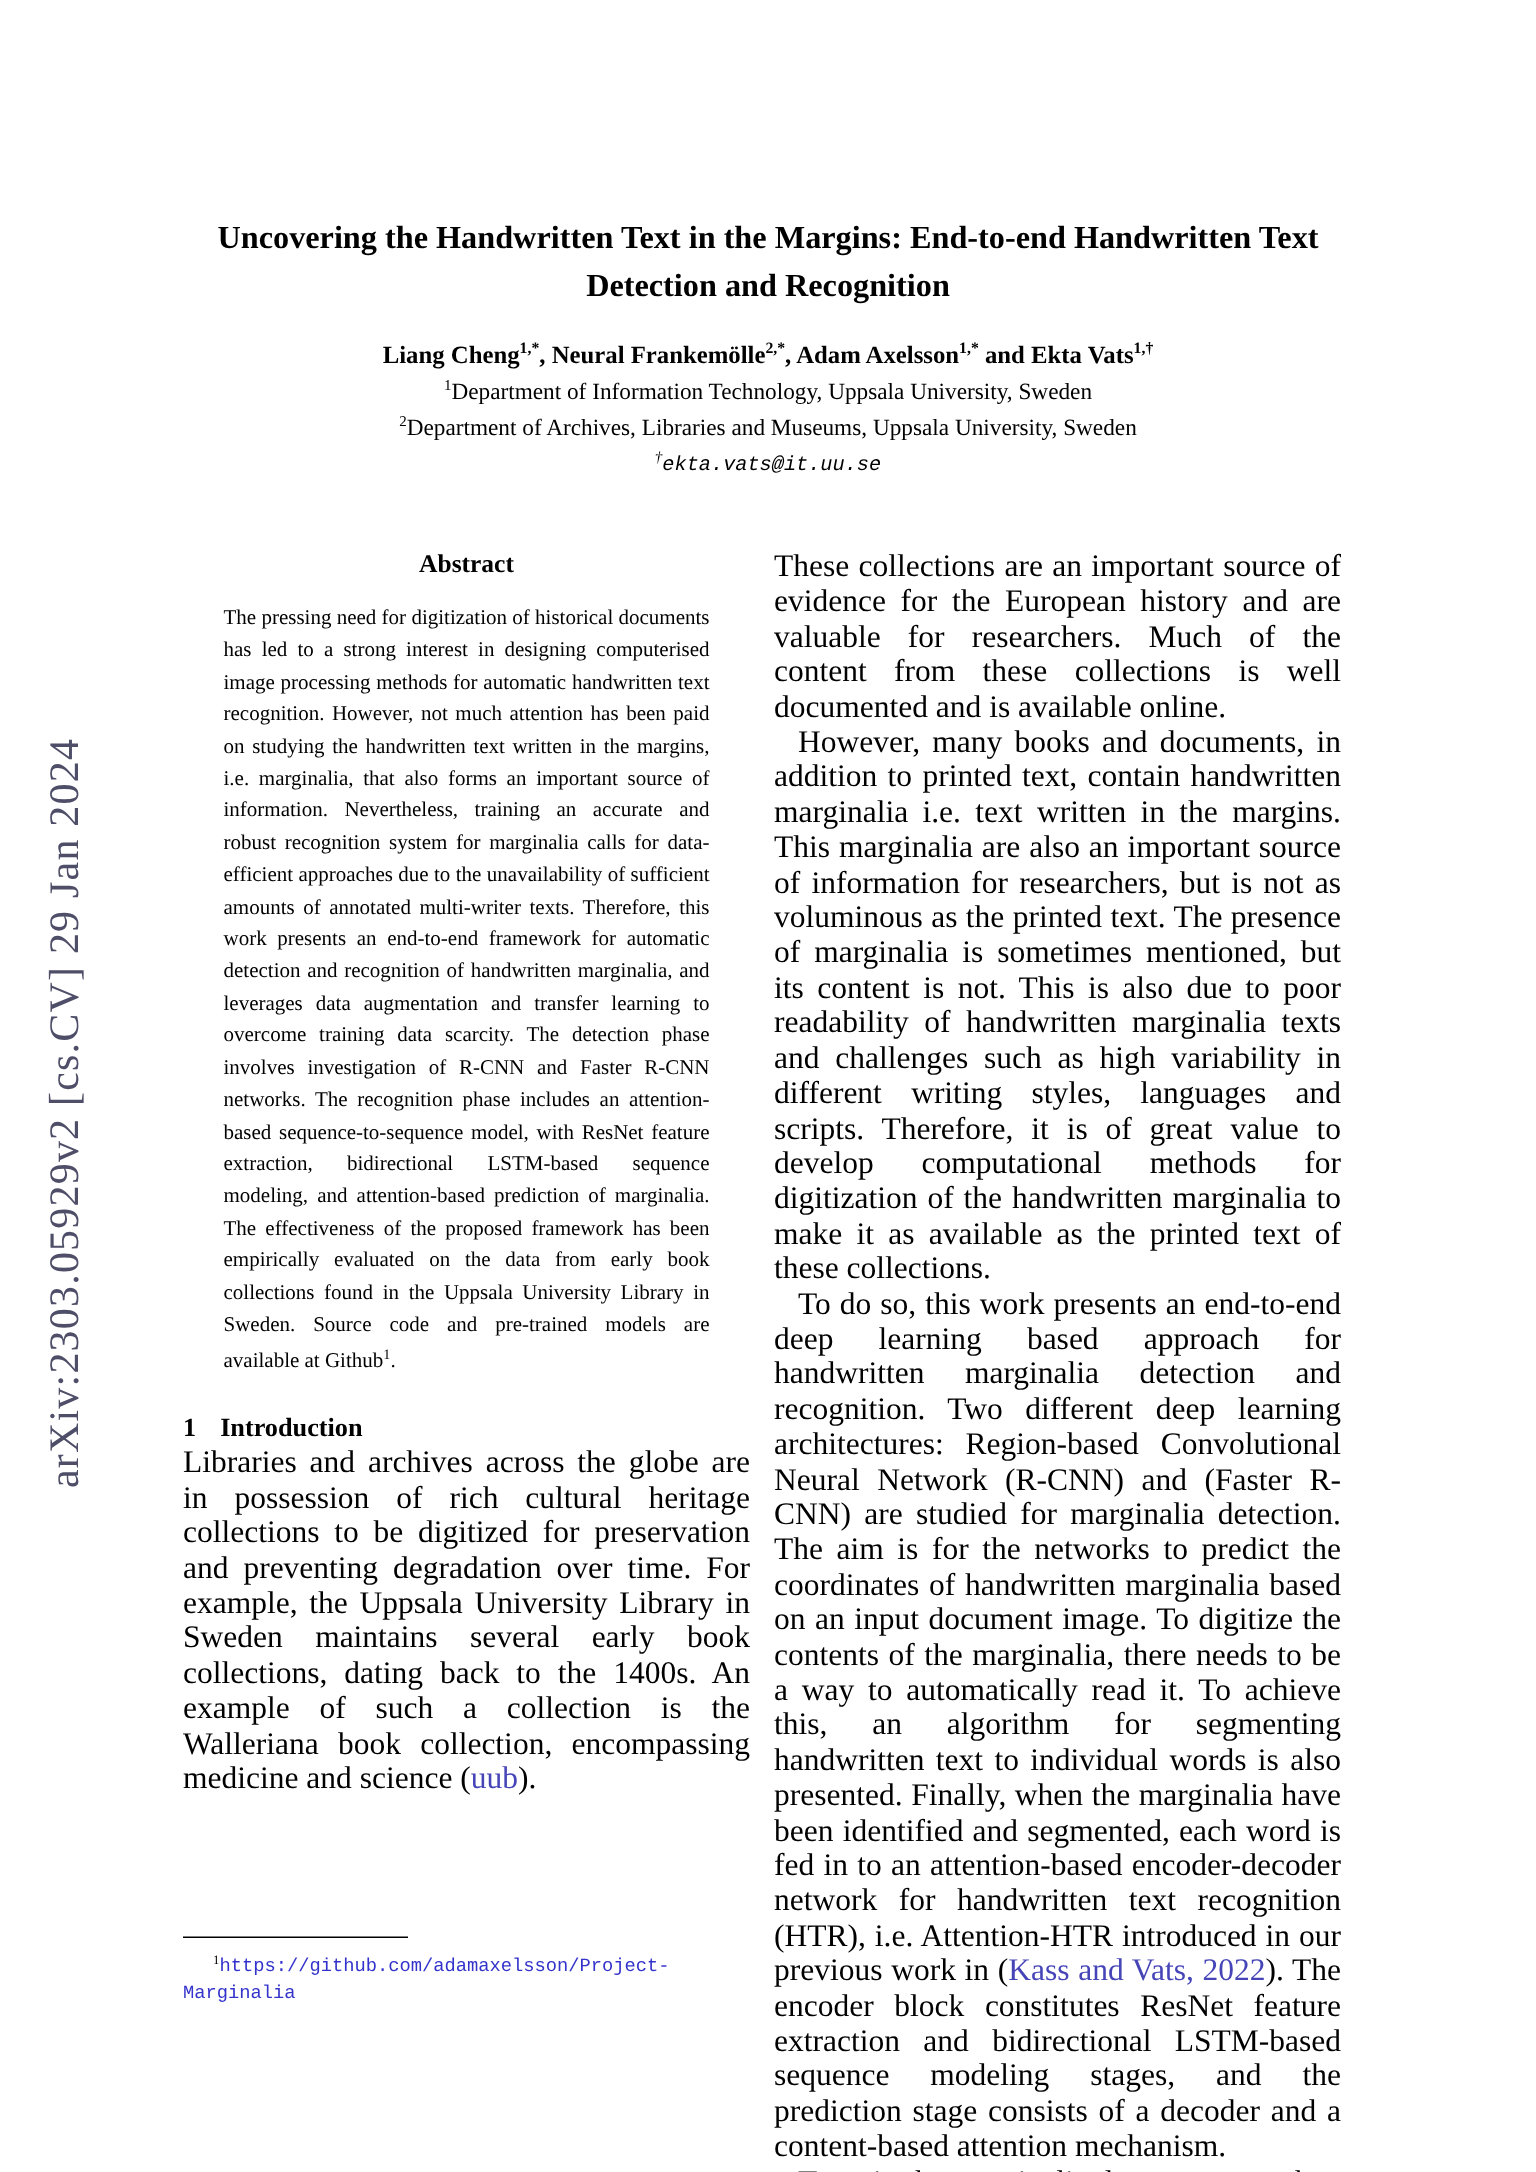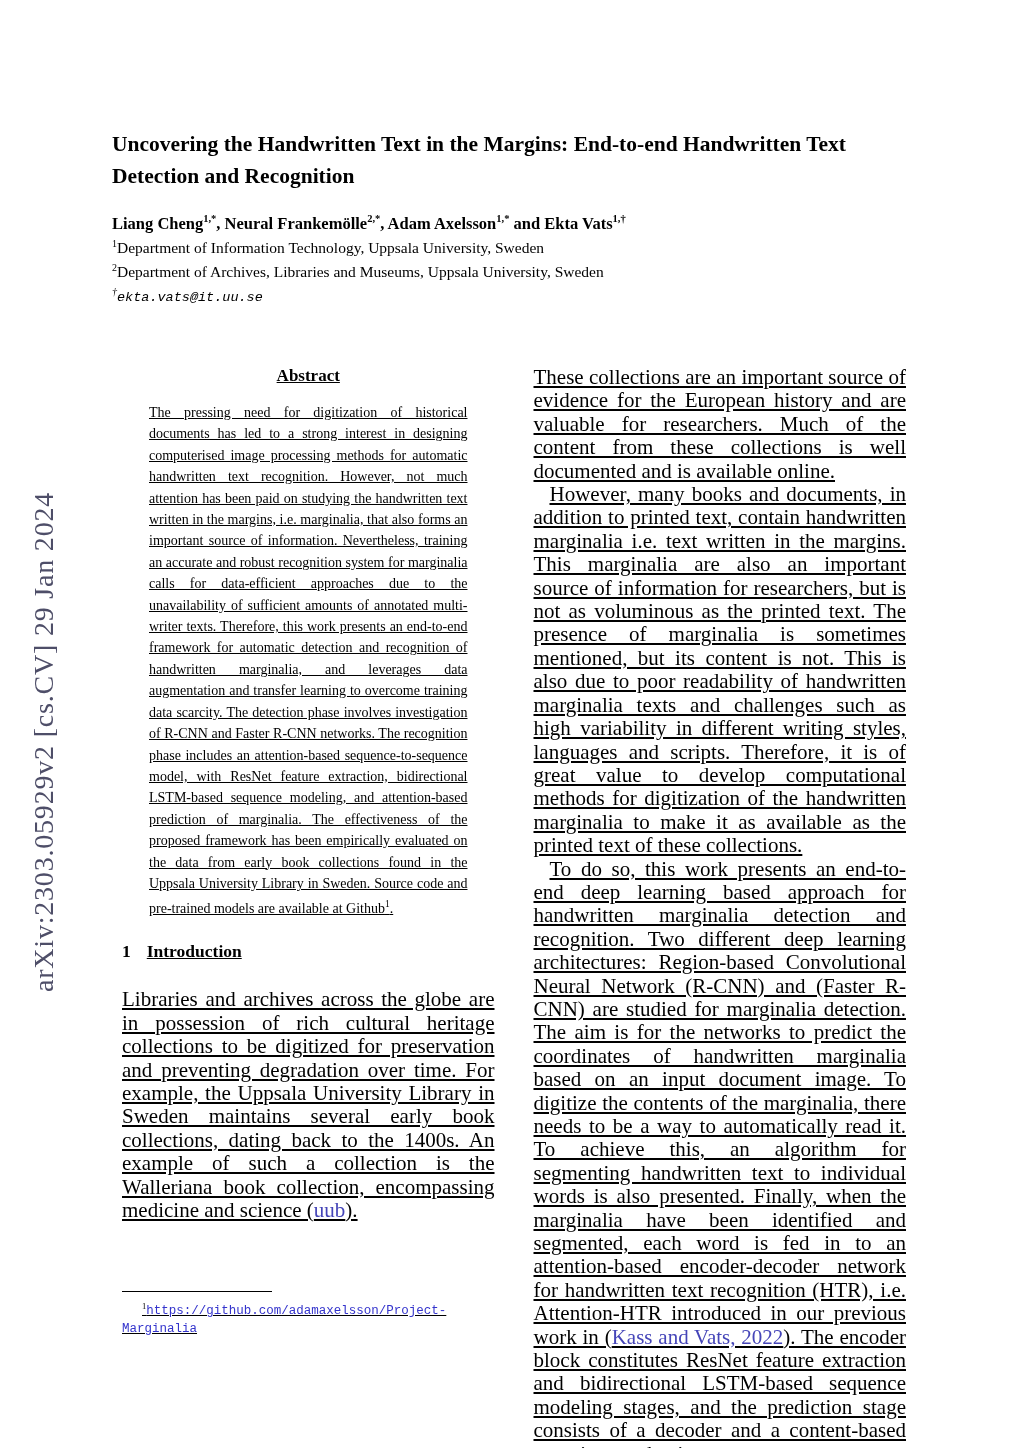--- a/index.html
+++ b/index.html
@@ -23,43 +23,42 @@
     font-size: 28px;
     letter-spacing: 0.8px;
     color: var(--watermark-color, #4e4e68);
     white-space: nowrap;
     text-align: center;
   }
 
   
   .title-block {
     position: absolute;
-    top: 128px; left: 112px; width: 800px;
-    text-align: left;
+    top: 142px; left: 112px; width: 800px;
+    text-align: center;
   }
   .paper-title {
     font-size: 21.5px;
     font-weight: bold;
     line-height: 1.5;
   }
   .authors { margin-top: 20px; font-size: 16.5px; font-weight: bold; }
   .authors sup { font-size: 10.5px; font-weight: bold; }
   .affil { margin-top: 5px; font-size: 15.5px; }
   .affil sup, .email sup { font-size: 10px; }
   .email { margin-top: 5px; font-size: 14px; font-style: italic; }
   .email .mono { font-family: "Liberation Mono", monospace; font-size: 13.5px; }
 
   
   .columns {
     position: absolute;
     top: 366px; left: 122px;
     width: 784px; height: 972px;
     display: flex;
-    gap: 39px;
-    text-decoration: underline;
+    gap: 16px;
   }
   .col { width: 378px; }
   .col-left { display: flex; flex-direction: column; }
 
   .abstract-heading {
     text-align: center;
     font-size: 17px;
     font-weight: bold;
     margin-bottom: 16px;
   }
@@ -78,21 +77,21 @@
     font-weight: bold;
   }
   .sec-num { display: inline-block; margin-right: 16px; }
 
   .body-p {
     font-size: 21px;
     line-height: 23.4px;
     text-align: justify;
     hyphens: auto;
   }
-  .col-left .body-p { margin-top: 26px; }
+  .col-left .body-p { margin-top: 1px; }
   .indent { text-indent: 16px; }
 
   .link { color: var(--link-color, #4545b8); cursor: pointer; }
   .url-link {
     color: var(--url-color, #3333cc);
     font-family: "Liberation Mono", monospace;
     font-size: 12.5px;
     overflow-wrap: anywhere;
     cursor: pointer;
   }

